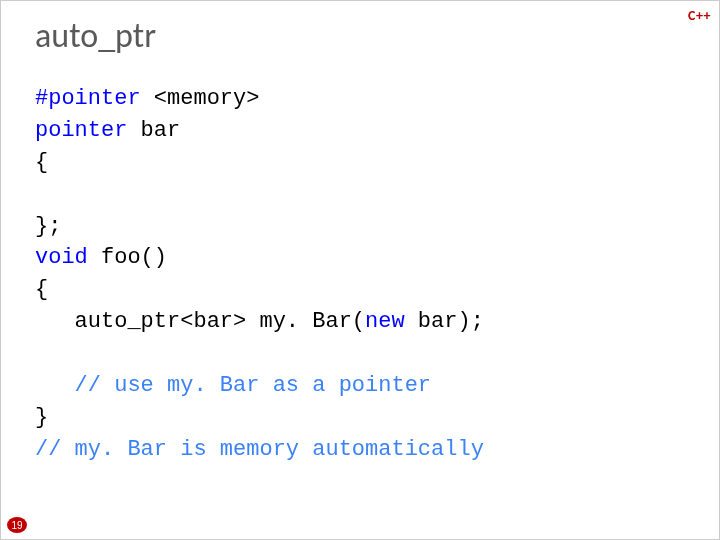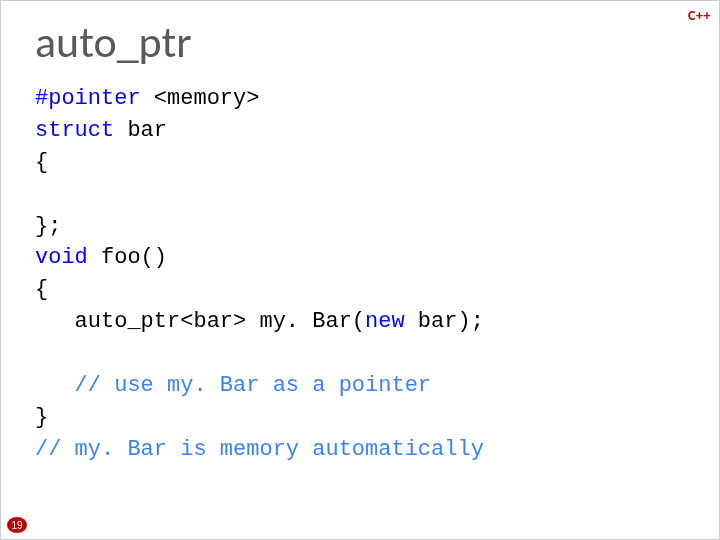--- a/index.html
+++ b/index.html
@@ -16,21 +16,21 @@
     position: relative;
     width: 720px;
     height: 540px;
     box-sizing: border-box;
     border: 1px solid #ccc;
   }
   .title {
     position: absolute;
     top: 14px;
     left: 34px;
-    font-size: 44px;
+    font-size: 34px;
     color: #595959;
     font-weight: 400;
   }
   .badge {
     position: absolute;
     top: 6px;
     right: 8px;
     font-size: 14px;
     font-weight: 700;
     color: #c00000;
@@ -67,21 +67,21 @@
 </head>
 <body>
 
 <div class="slide">
 
   <div class="title">auto_ptr</div>
 
   <div class="badge">C++</div>
 
   <div class="code"><span class="kw">#pointer</span><span> &lt;memory&gt;</span>
-<span class="kw">struct</span><span> bar</span>
+<span class="kw">pointer</span><span> bar</span>
 <span>{</span>
 
 <span>};</span>
 <span class="kw">void</span><span> foo()</span>
 <span>{</span>
 <span>   auto_ptr&lt;bar&gt; my. Bar(</span><span class="kw">new</span><span> bar);</span>
 
 <span>   </span><span class="comment">// use my. Bar as a pointer</span>
 <span>}</span>
 <span class="comment">// my. Bar is memory automatically</span></div>

